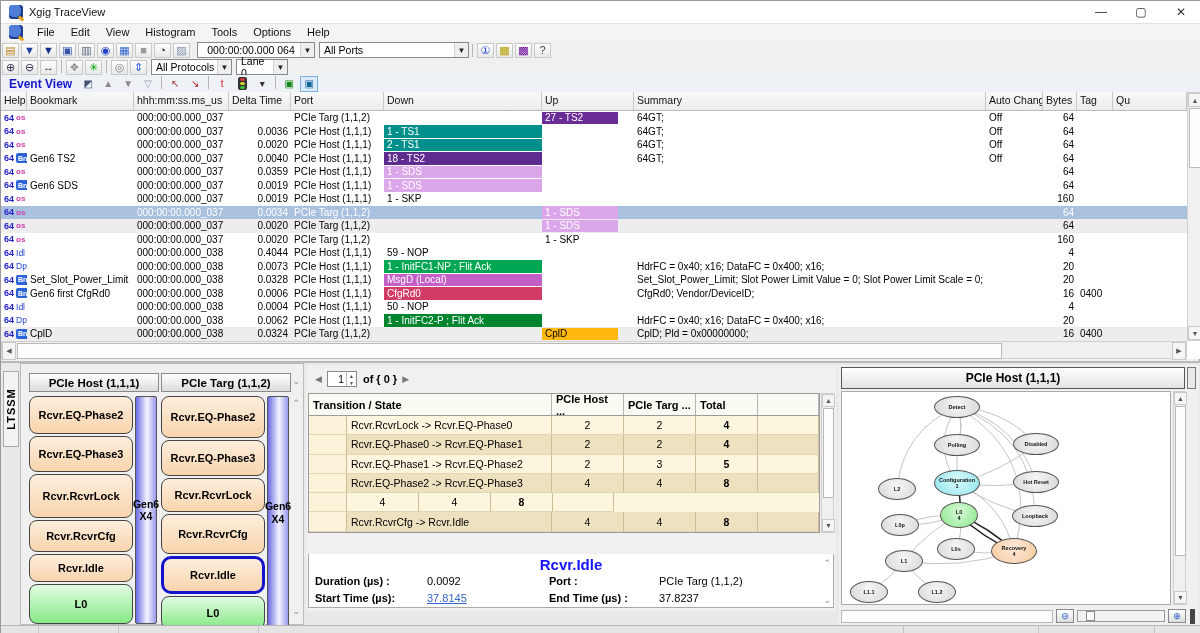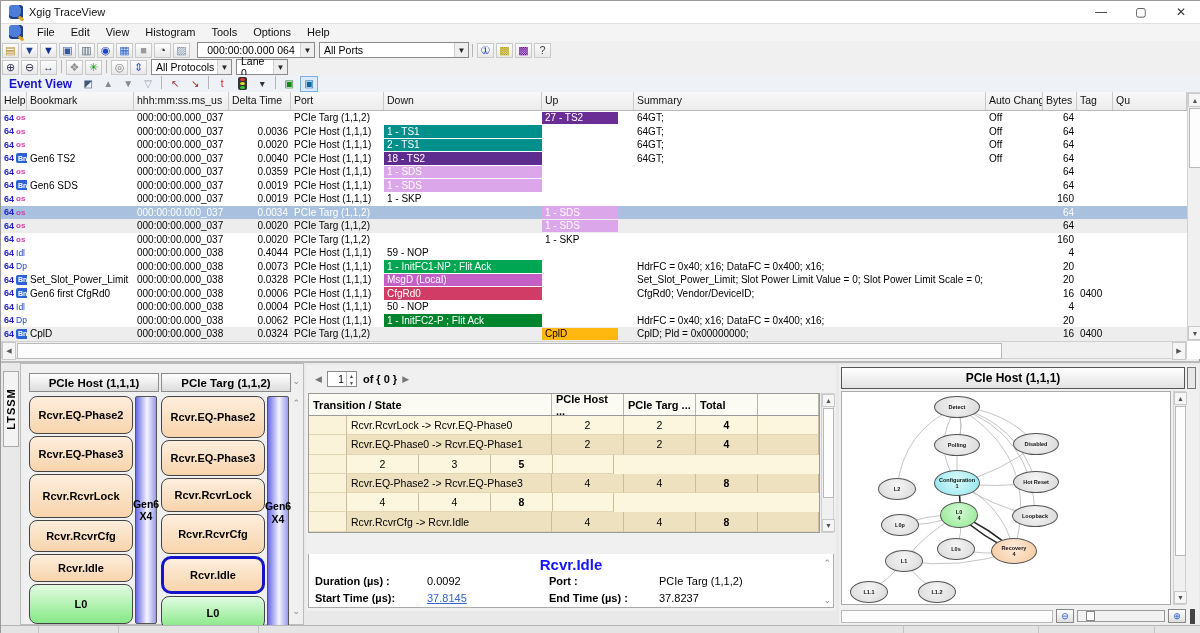--- a/index.html
+++ b/index.html
@@ -646,20 +646,21 @@
           <div class="trow even">
             <div class="tc gut" style="width: 38px;"></div>
             <div class="tc" style="width: 205px;">Rcvr.EQ-Phase0 -&gt; Rcvr.EQ-Phase1</div>
             <div class="tc cnum" style="width: 72px;">2</div>
             <div class="tc cnum" style="width: 72px;">2</div>
             <div class="tc tot" style="width: 62px;">4</div>
             <div class="tc" style="width: 61px;"></div>
           </div>
           <div class="trow odd">
             <div class="tc gut" style="width: 38px;"></div>
+            <div class="tc" style="width: 205px;">Rcvr.EQ-Phase1 -&gt; Rcvr.EQ-Phase2</div>
             <div class="tc cnum" style="width: 72px;">2</div>
             <div class="tc cnum" style="width: 72px;">3</div>
             <div class="tc tot" style="width: 62px;">5</div>
             <div class="tc" style="width: 61px;"></div>
           </div>
           <div class="trow even">
             <div class="tc gut" style="width: 38px;"></div>
             <div class="tc" style="width: 205px;">Rcvr.EQ-Phase2 -&gt; Rcvr.EQ-Phase3</div>
             <div class="tc cnum" style="width: 72px;">4</div>
             <div class="tc cnum" style="width: 72px;">4</div>

